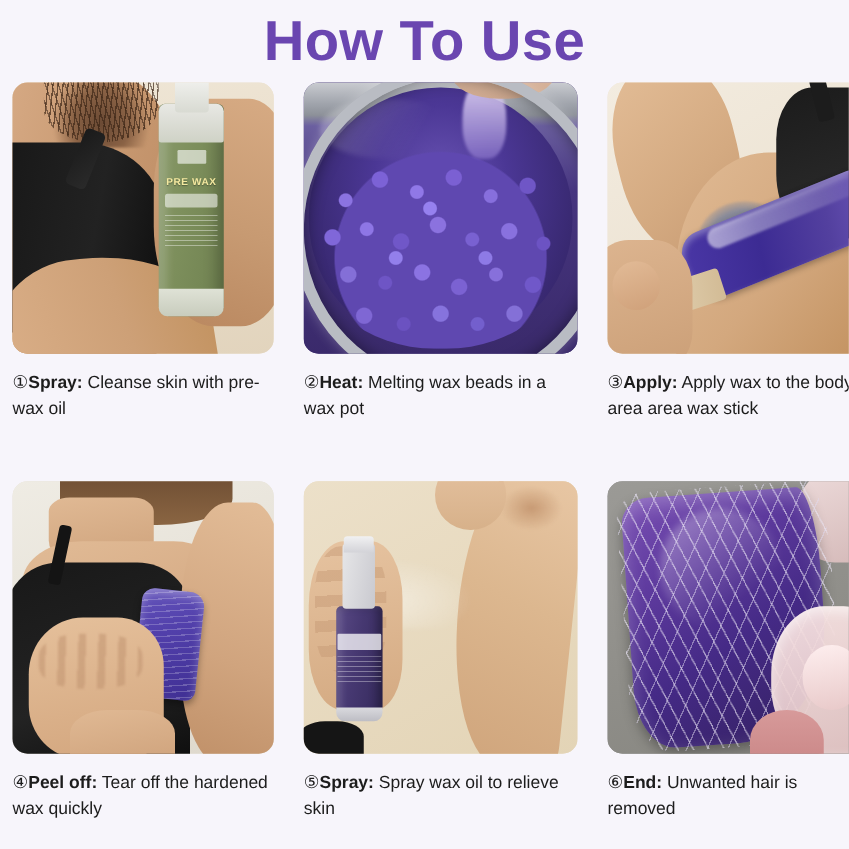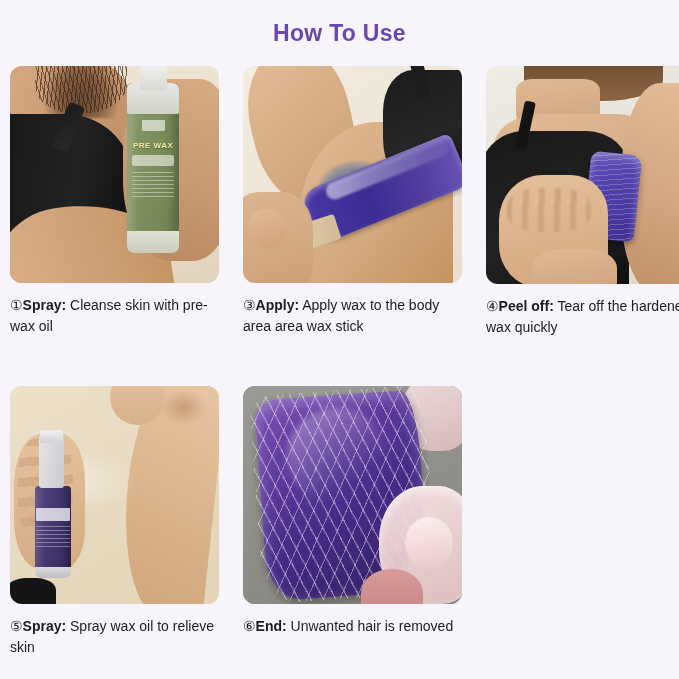--- a/index.html
+++ b/index.html
@@ -6,21 +6,21 @@
   body{
     width:679px;height:679px;
     background:#f7f5fb;
     font-family:"Liberation Sans", sans-serif;
     overflow:hidden;
   }
   .page{position:relative;width:679px;height:679px;box-sizing:border-box;}
 
   .title{
     text-align:center;
-    font-size:23px;
+    font-size:45px;
     font-weight:700;
     color:#6a46b0;
     letter-spacing:.3px;
     padding-top:8px;
     line-height:50px;
     margin:0;
   }
 
   .grid{
     position:absolute;
@@ -480,20 +480,34 @@
         <div class="layer logo"></div>
         <div class="layer label1">PRE WAX</div>
         <div class="layer label2"></div>
         <div class="layer label3"></div>
       </div>
       <div class="caption">
         <span class="num">①</span><b>Spray:</b><span> Cleanse skin with pre-wax oil</span>
       </div>
     </div>
 
+    <div class="cell row1">
+      <div class="photo p2">
+        <div class="layer pot"></div>
+        <div class="layer pool"></div>
+        <div class="layer beads"></div>
+        <div class="layer pour"></div>
+        <div class="layer hand2"></div>
+        <div class="layer gloss"></div>
+        <div class="layer rim"></div>
+      </div>
+      <div class="caption">
+        <span class="num">②</span><b>Heat:</b><span> Melting wax beads in a wax pot</span>
+      </div>
+    </div>
 
     <div class="cell row1">
       <div class="photo p3">
         <div class="layer bg"></div>
         <div class="layer arm"></div>
         <div class="layer shoulder"></div>
         <div class="layer top3"></div>
         <div class="layer strap3"></div>
         <div class="layer pit"></div>
         <div class="layer wax"></div>

